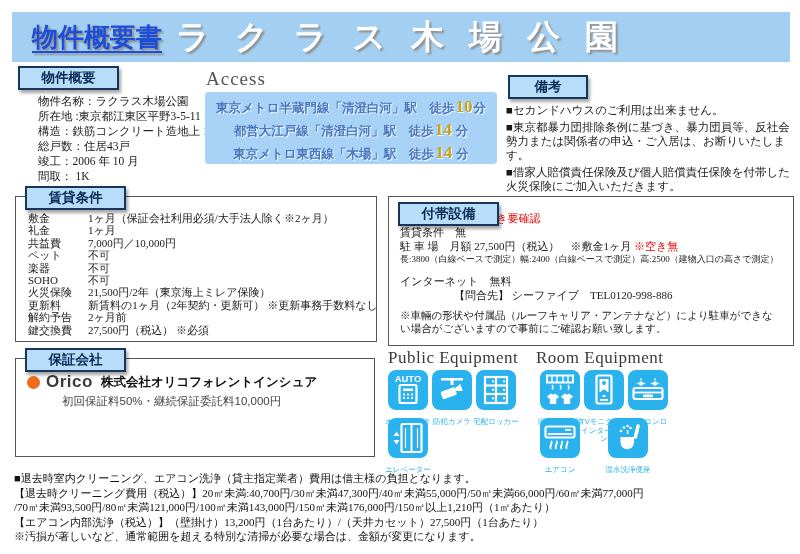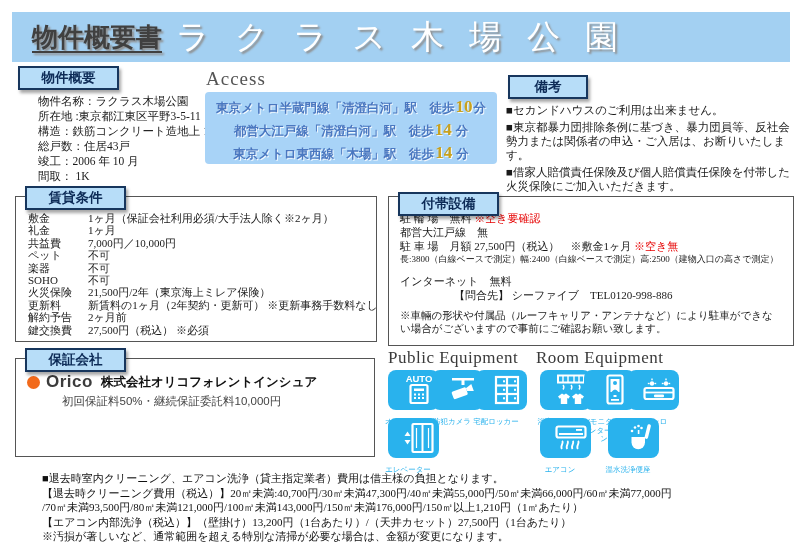--- a/index.html
+++ b/index.html
@@ -4,24 +4,24 @@
 <style>
   html,body{margin:0;padding:0;background:#fff;}
   .page{
     position:relative;width:800px;height:554px;background:#fff;overflow:hidden;
     font-family:"Liberation Serif","DejaVu Serif",serif;color:#1a1a1a;
     outline:1px solid #ddd;
   }
   
   .header{position:absolute;left:12px;top:12px;width:778px;height:50px;
     background:#a3d0f2;display:flex;align-items:center;}
-  .doc-type{margin-left:20px;font-size:26px;font-weight:bold;color:#404040;
+  .doc-type{margin-left:20px;font-size:26px;font-weight:bold;color:#1d4ed8;
     text-shadow:2px 2px 2px #8f8f8f;text-decoration:underline;
     text-decoration-thickness:2px;text-underline-offset:5px;white-space:nowrap;}
-  .prop-name{margin-left:14px;font-size:33px;font-weight:normal;color:#fff;
+  .prop-name{margin-left:14px;font-size:33px;font-weight:bold;color:#fff;
     letter-spacing:25px;text-shadow:2px 2px 2px #8f8f8f;white-space:nowrap;}
   
   .badge{position:absolute;background:#b7ddf8;border:2px solid #17365d;color:#0d2b57;
     font-family:"Liberation Sans","DejaVu Sans",sans-serif;font-weight:bold;
     font-size:13.5px;text-align:center;line-height:20px;height:20px;
     box-shadow:2px 3px 3px rgba(0,0,0,.35);z-index:5;}
   
   .overview-rows{position:absolute;left:16px;top:94px;font-size:11.5px;line-height:15px;}
   .overview-rows div{white-space:nowrap;margin-left:22px;}
   
@@ -56,27 +56,27 @@
   .orico-dot{width:13px;height:13px;border-radius:50%;background:#f26a1b;margin-right:6px;}
   .orico-word{font-size:17px;font-weight:bold;color:#3c3c3c;letter-spacing:.5px;}
   .orico-company{font-size:12.5px;font-weight:bold;color:#111;margin-left:8px;}
   .guar-terms{position:absolute;left:62px;top:394px;font-size:11.5px;color:#444;
     font-family:"Liberation Sans","DejaVu Sans",sans-serif;}
   
   .eq-title{position:absolute;font-size:17px;color:#3a3a3a;letter-spacing:.5px;}
   .eq-row{position:absolute;display:flex;gap:4px;}
   .eq-item{width:40px;text-align:center;}
   .eq-icon{width:40px;height:40px;background:#29b2ed;border-radius:8px;
-    display:flex;align-items:center;justify-content:center;padding-left:11px;}
+    display:flex;align-items:center;justify-content:center;}
   .eq-label{font-size:7.5px;color:#29b2ed;line-height:8.5px;margin-top:8px;
     width:52px;margin-left:-6px;font-family:"Liberation Sans","DejaVu Sans",sans-serif;}
   
   .footer{position:absolute;left:14px;top:471px;width:778px;font-size:11px;
     line-height:14.6px;color:#111;}
-  .footer div{white-space:nowrap;margin-left:28px;}
+  .footer div{white-space:nowrap;}
 </style>
 </head>
 <body>
 
 <div class="page">
 
   <div class="header">
     <span class="doc-type">物件概要書</span>
     <span class="prop-name">ラクラス木場公園</span>
   </div>
@@ -150,25 +150,25 @@
         <span class="r-label">解約予告</span>
         <span>2ヶ月前</span>
       </div>
     <div class="r-row">
         <span class="r-label">鍵交換費</span>
         <span>27,500円（税込） ※必須</span>
       </div>
   </div>
 
   <div class="panel panel-fac"></div>
-  <div class="badge" style="left:398px;top:192px;width:97px;">付帯設備</div>
+  <div class="badge" style="left:398px;top:202px;width:97px;">付帯設備</div>
   <div class="fac" style="top:211px;">
     <span>駐 輪 場　無料 </span><span class="red">※空き要確認</span>
   </div>
-  <div class="fac" style="top:225px;">都営大江戸線　無</div>
+  <div class="fac" style="top:225px;">賃貸条件　無</div>
   <div class="fac" style="top:239px;">
     <span>駐 車 場　月額 27,500円（税込）　※敷金1ヶ月 </span><span class="red">※空き無</span>
   </div>
   <div class="fac fac-small" style="top:253px;">長:3800（白線ベースで測定）幅:2400（白線ベースで測定）高:2500（建物入口の高さで測定）</div>
   <div class="fac" style="top:274px;">インターネット　無料</div>
   <div class="fac" style="top:288px;left:454px;">【問合先】 シーファイブ　TEL0120-998-886</div>
   <div class="fac fac-note" style="top:310px;">※車輛の形状や付属品（ルーフキャリア・アンテナなど）により駐車ができない場合がございますので事前にご確認お願い致します。</div>
 
   <div class="panel panel-guar"></div>
   <div class="badge" style="left:25px;top:348px;width:97px;text-align:center;">保証会社</div>

